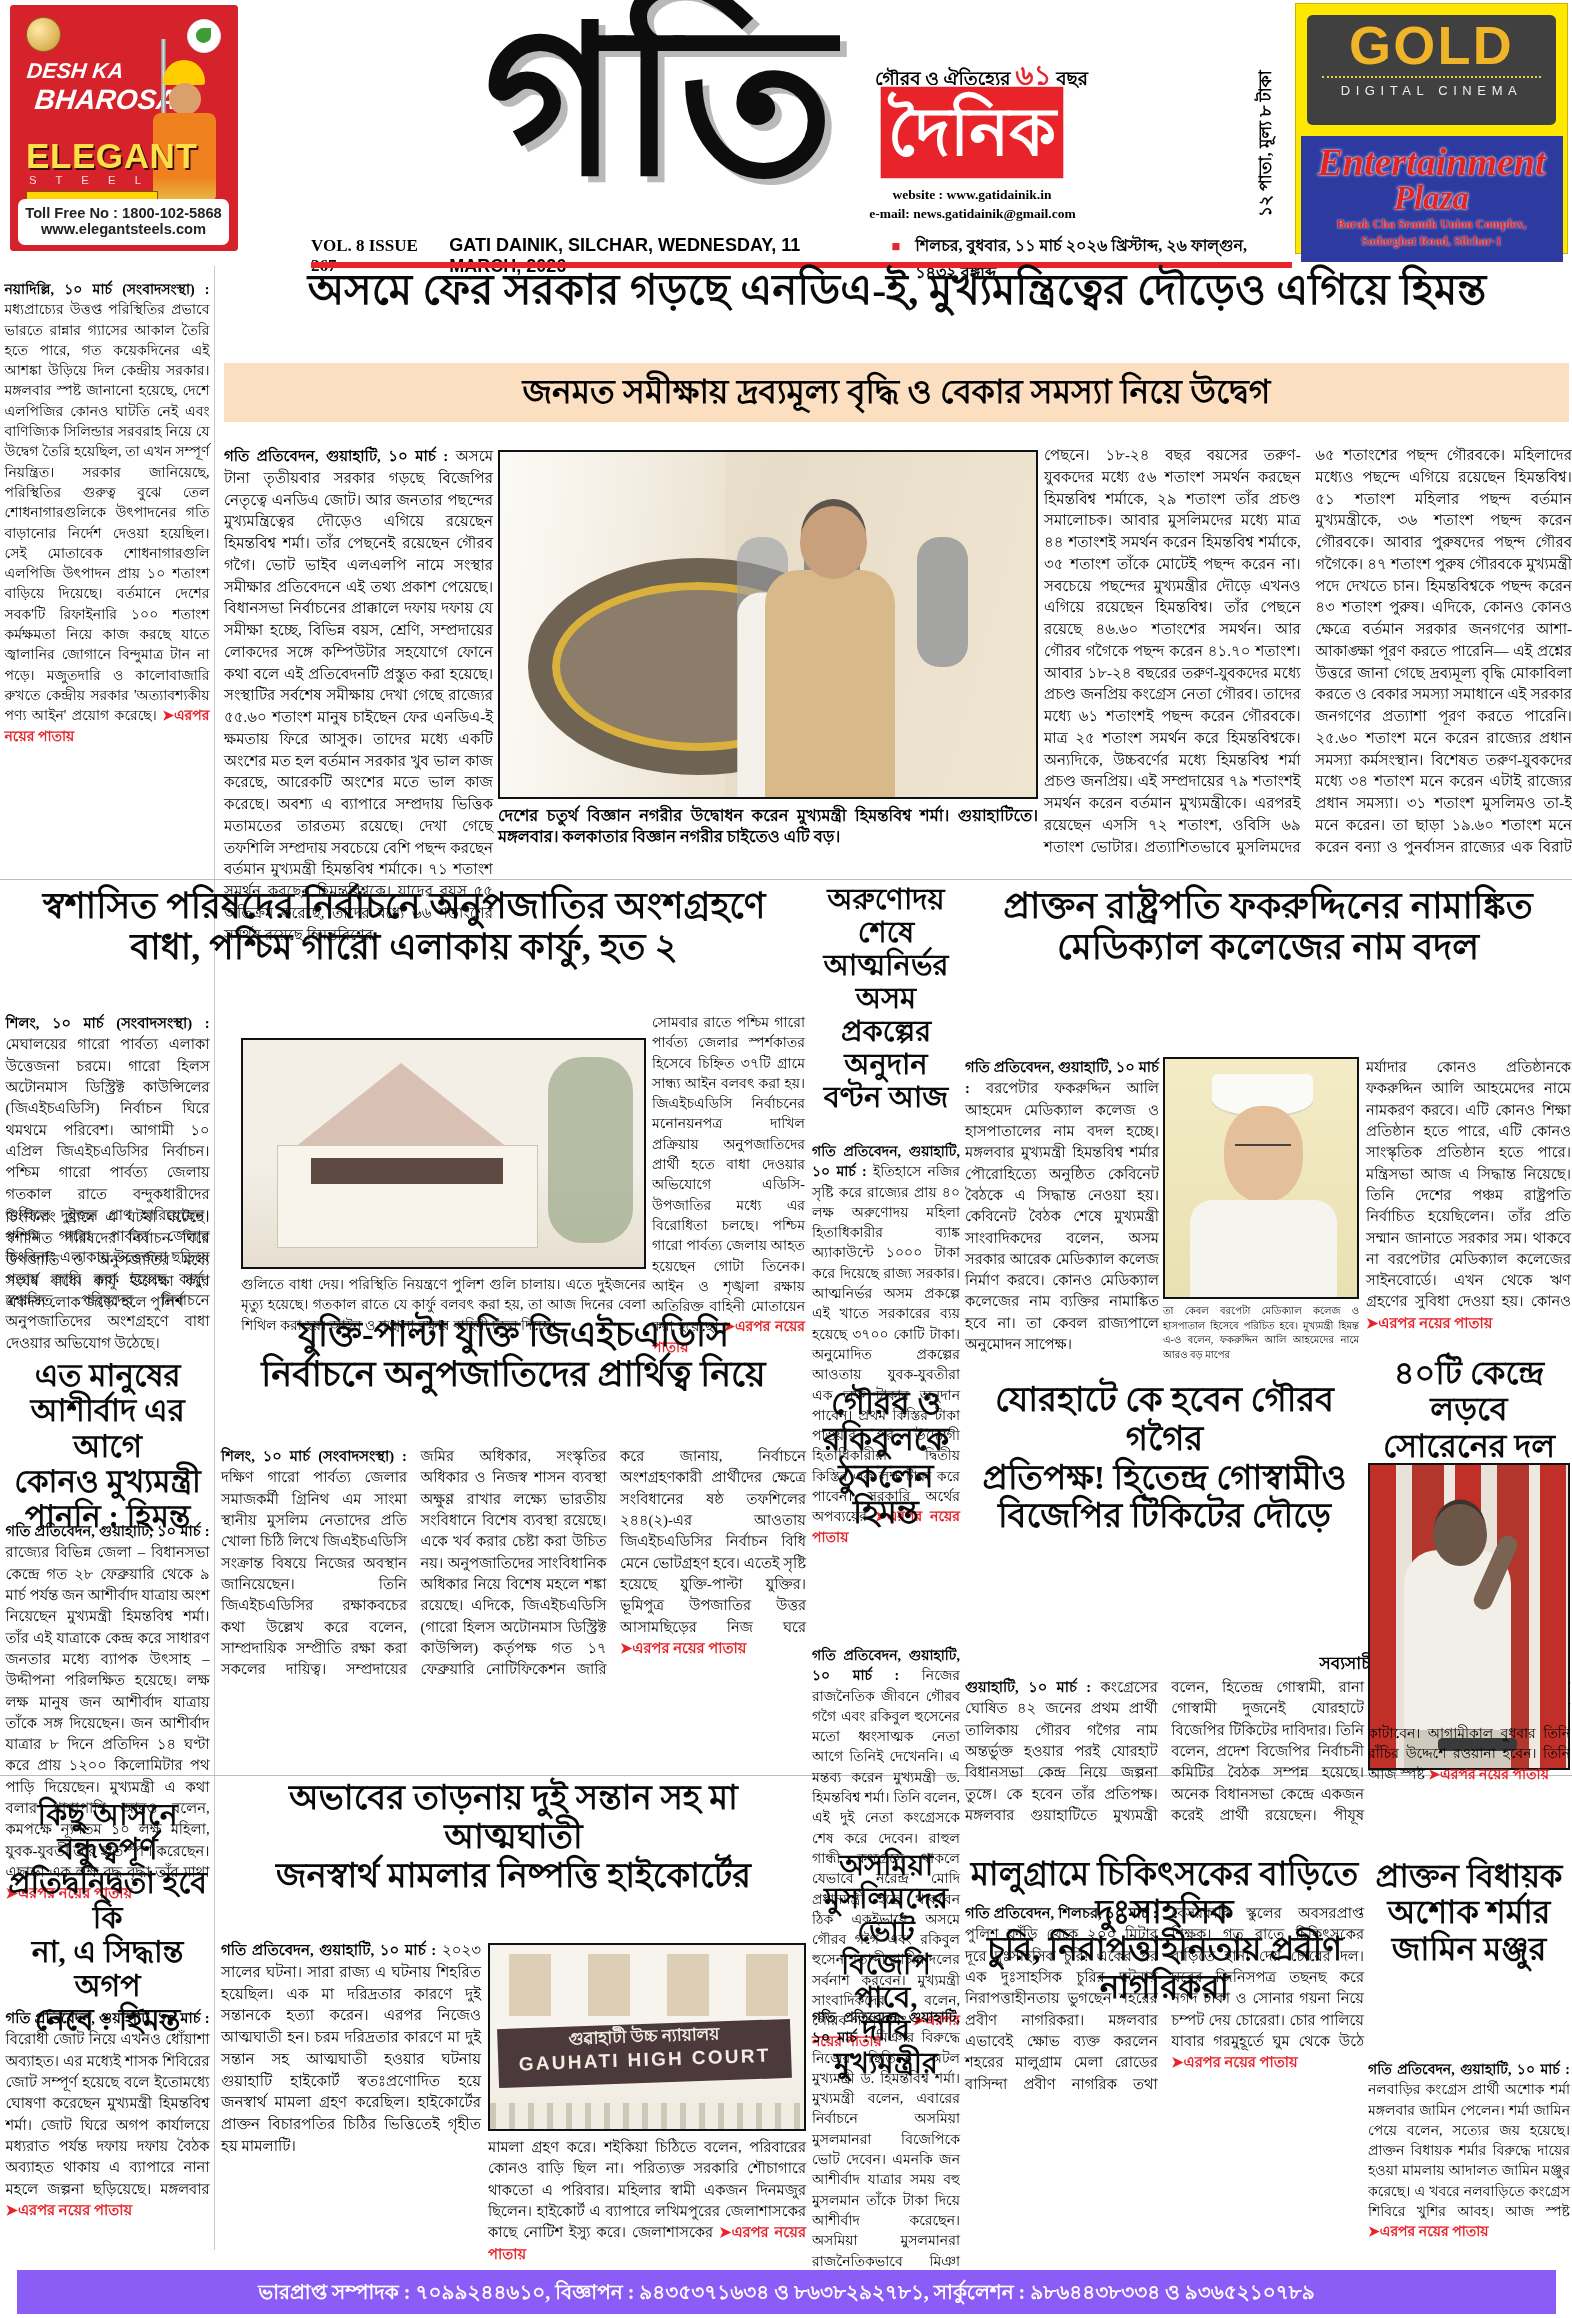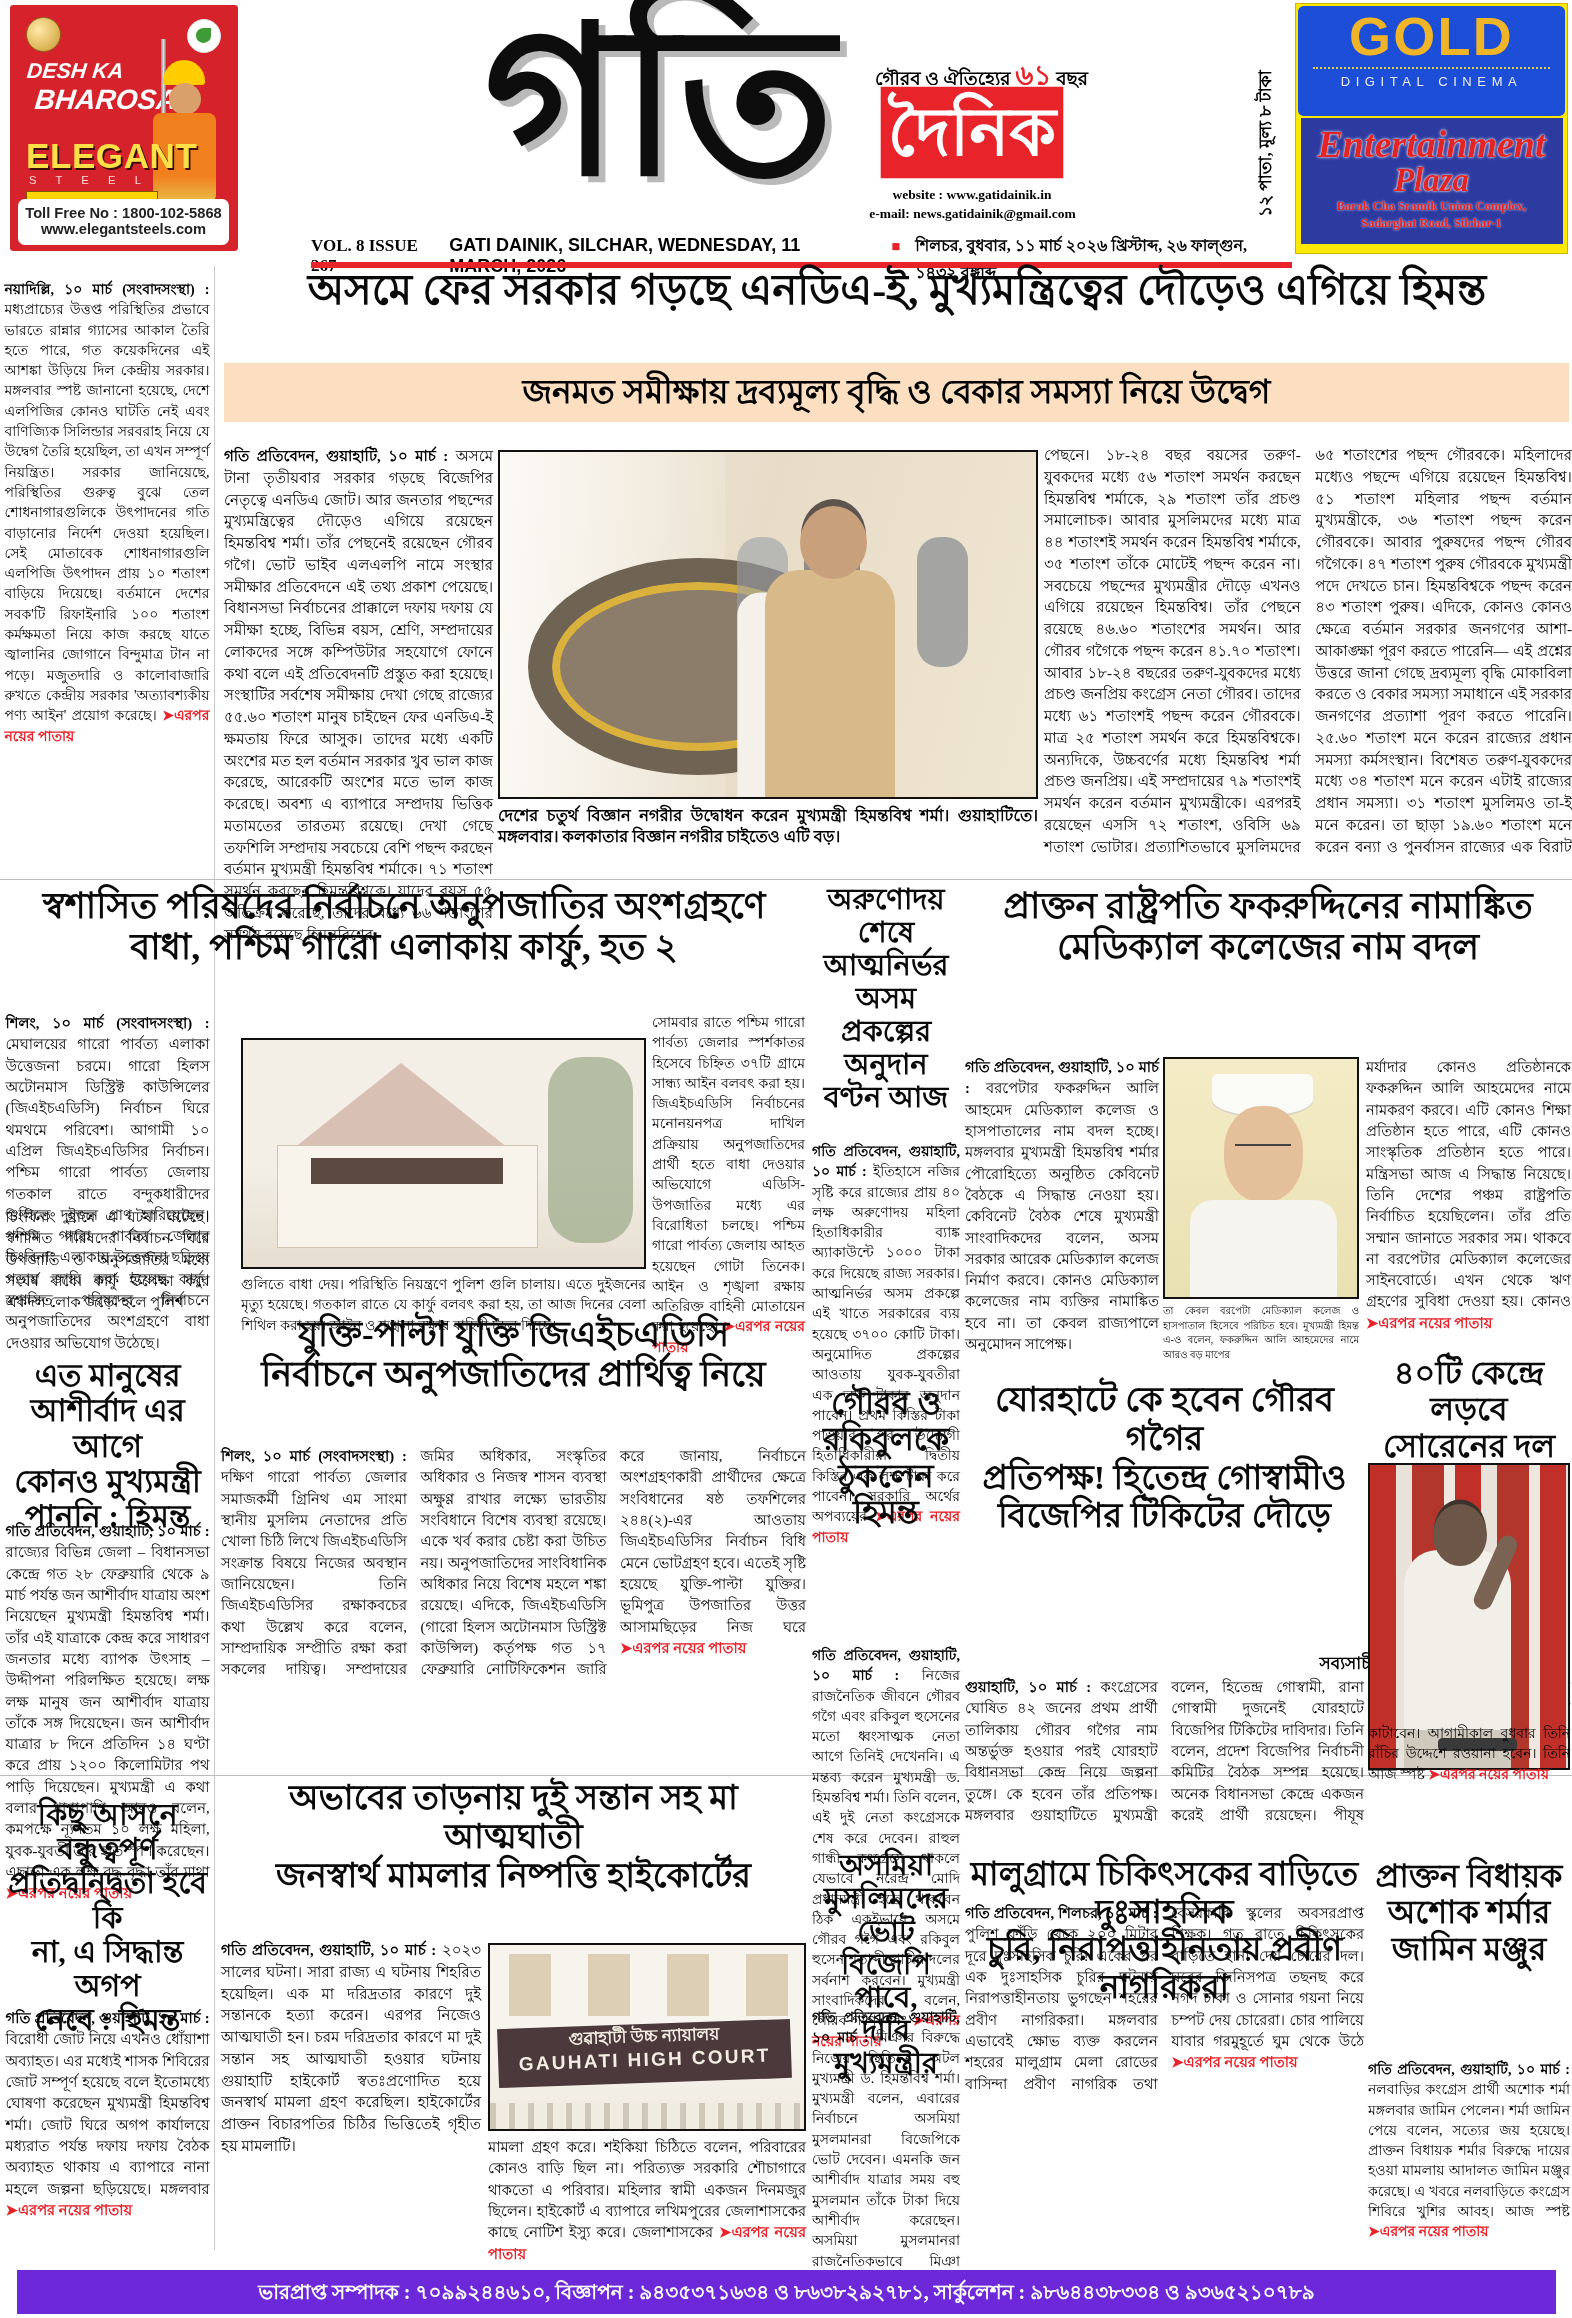--- a/index.html
+++ b/index.html
@@ -50,21 +50,21 @@
   #masthead-tag{left:869px;top:54px;width:225px;text-align:center;font-weight:bold;font-size:18.6px;}
   #masthead-tag .yrs{color:#e8232a;font-size:28px;}
   #masthead-daily{left:879px;top:85px;width:186px;height:95px;background:#e8232a;color:#fff;
            font-size:67px;font-weight:bold;text-align:center;line-height:95px;box-shadow:0 0 0 1.7px #fff inset;}
   #masthead-web{left:845px;top:187px;width:254px;text-align:center;font-size:13.5px;font-weight:bold;}
   #masthead-mail{left:840px;top:206px;width:265px;text-align:center;font-size:13.5px;font-weight:bold;}
   #price-vert{left:1252px;top:54px;width:28px;height:180px;writing-mode:vertical-rl;transform:rotate(180deg);
            font-size:17px;font-weight:bold;text-align:center;}
 
   #ad-right{left:1295px;top:3.4px;width:273px;height:251px;background:#ffe800;padding:0;box-sizing:border-box;border:1.7px solid #c9b400;}
-  #ad-right .goldbox{margin:2px;height:110px;background:#1d4ed8;border-radius:5.6px;text-align:center;overflow:hidden;}
+  #ad-right .goldbox{margin:11px;height:110px;background:#404040;border-radius:5.6px;text-align:center;overflow:hidden;}
   #ad-right .gold{font-size:54px;font-weight:bold;color:#f0b429;font-family:"Liberation Sans",sans-serif;
            letter-spacing:2.3px;line-height:61px;}
   #ad-right .dots{border-top:2.8px dotted #e6d23c;margin:0 14.7px;}
   #ad-right .digital{color:#eee;font-family:"Liberation Sans",sans-serif;font-size:13px;letter-spacing:5.6px;line-height:25px;}
   #ad-right .bluebox{margin:0 4.5px 4.5px 4.5px;height:126px;background:#2d3aa0;text-align:center;color:#e32424;overflow:hidden;}
   #ad-right .ent{font-size:38px;font-weight:bold;font-style:italic;line-height:37px;margin-top:8px;
            text-shadow:0 0 3.4px #fff,0 0 1.1px #fff;}
   #ad-right .plaza{font-size:33px;font-weight:bold;font-style:italic;line-height:35px;text-shadow:0 0 3.4px #fff,0 0 1.1px #fff;}
   #ad-right .addr{font-size:12.4px;font-weight:bold;line-height:17px;text-shadow:0 0 2.3px #fff;}
 
@@ -168,21 +168,21 @@
 
   #art-asomiya-head{left:812px;top:1849px;width:148px;font-size:29px;}
   #asomiya-body{left:812px;top:2008px;width:148px;height:242px;}
 
   #art-malu-head{left:965px;top:1856px;width:399px;font-size:33px;}
   #malu-body{left:965px;top:1903px;width:399px;height:227px;column-count:2;column-gap:13.5px;}
 
   #art-ashok-head{left:1368px;top:1858px;width:202px;font-size:32px;}
   #ashok-body{left:1368px;top:2060px;width:202px;height:189px;}
 
-  #footer-bar{left:17px;top:2270px;width:1539px;height:44px;background:#6d28d9;color:#fff;
+  #footer-bar{left:17px;top:2270px;width:1539px;height:44px;background:#8b5cf6;color:#fff;
         text-align:center;font-size:20px;font-weight:bold;line-height:44px;}
 </style>
 </head>
 <body>
 
 <div class="abs" id="ad-left">
   <div class="medal"></div>
   <div class="leaf">
       <i></i>
     </div>

